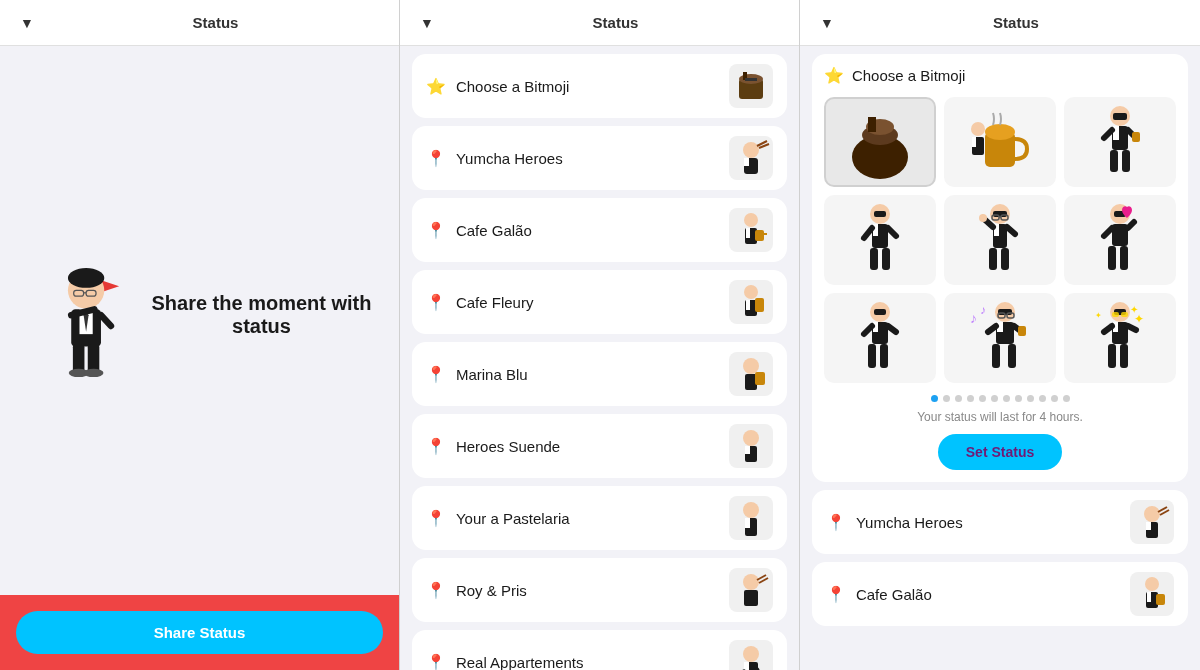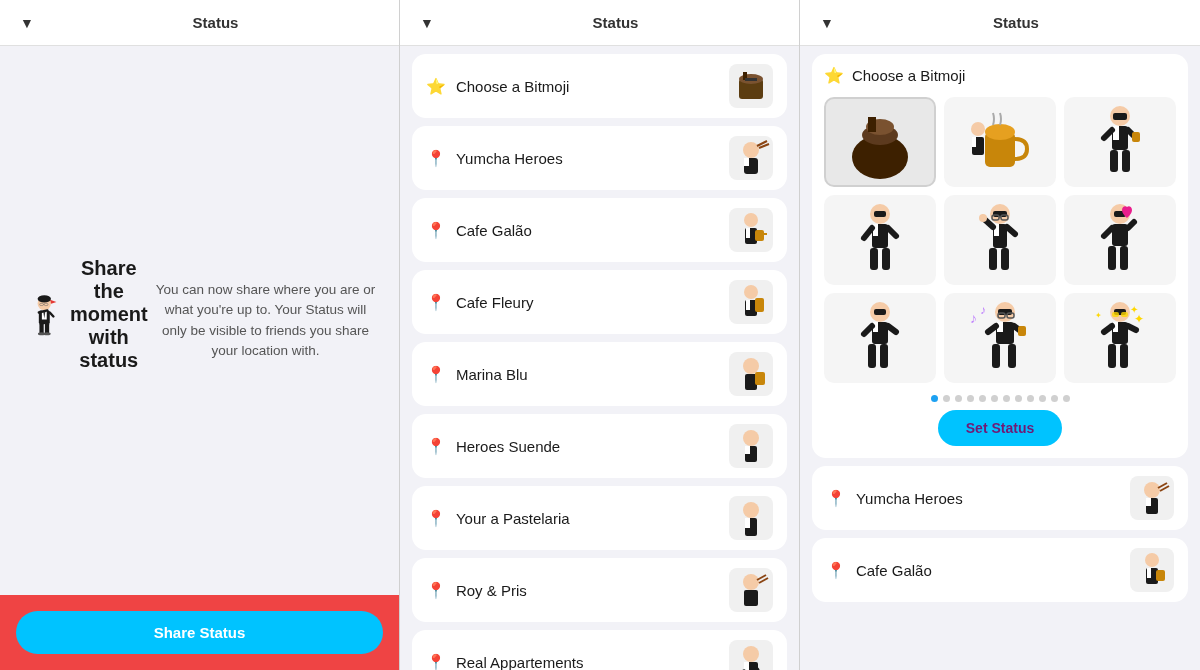--- a/index.html
+++ b/index.html
@@ -284,21 +284,20 @@
 
         <rect x="64" y="130" width="14" height="35" rx="4" fill="#1a1a1a"></rect>
         <rect x="82" y="130" width="14" height="35" rx="4" fill="#1a1a1a"></rect>
 
         <ellipse cx="71" cy="165" rx="12" ry="5" fill="#555"></ellipse>
         <ellipse cx="89" cy="165" rx="12" ry="5" fill="#555"></ellipse>
       </svg>
     </div>
 
     <div class="share-title">Share the moment with status</div>
-    <div class="share-desc">You can now share where you are or what you're up to. Your Status will only be visible to friends you share your location with.</div>
   </div>
 
   <div class="bottom-button-area">
     <button class="blue-button">Share Status</button>
   </div>
 </div>
 
 <div class="panel">
   <div class="panel-header">
     <span class="chevron-down">▼</span>
@@ -617,20 +616,21 @@
         <div class="dot"></div>
         <div class="dot"></div>
         <div class="dot"></div>
         <div class="dot"></div>
         <div class="dot"></div>
         <div class="dot"></div>
         <div class="dot"></div>
         <div class="dot"></div>
       </div>
 
+      <div class="status-duration">Your status will last for 4 hours.</div>
 
       <button class="set-status-btn">Set Status</button>
     </div>
 
     <div class="status-item">
       <div class="status-item-left">
         <span class="location-pin">📍</span>
         <span class="status-item-name">Yumcha Heroes</span>
       </div>
       <div class="status-item-emoji">

